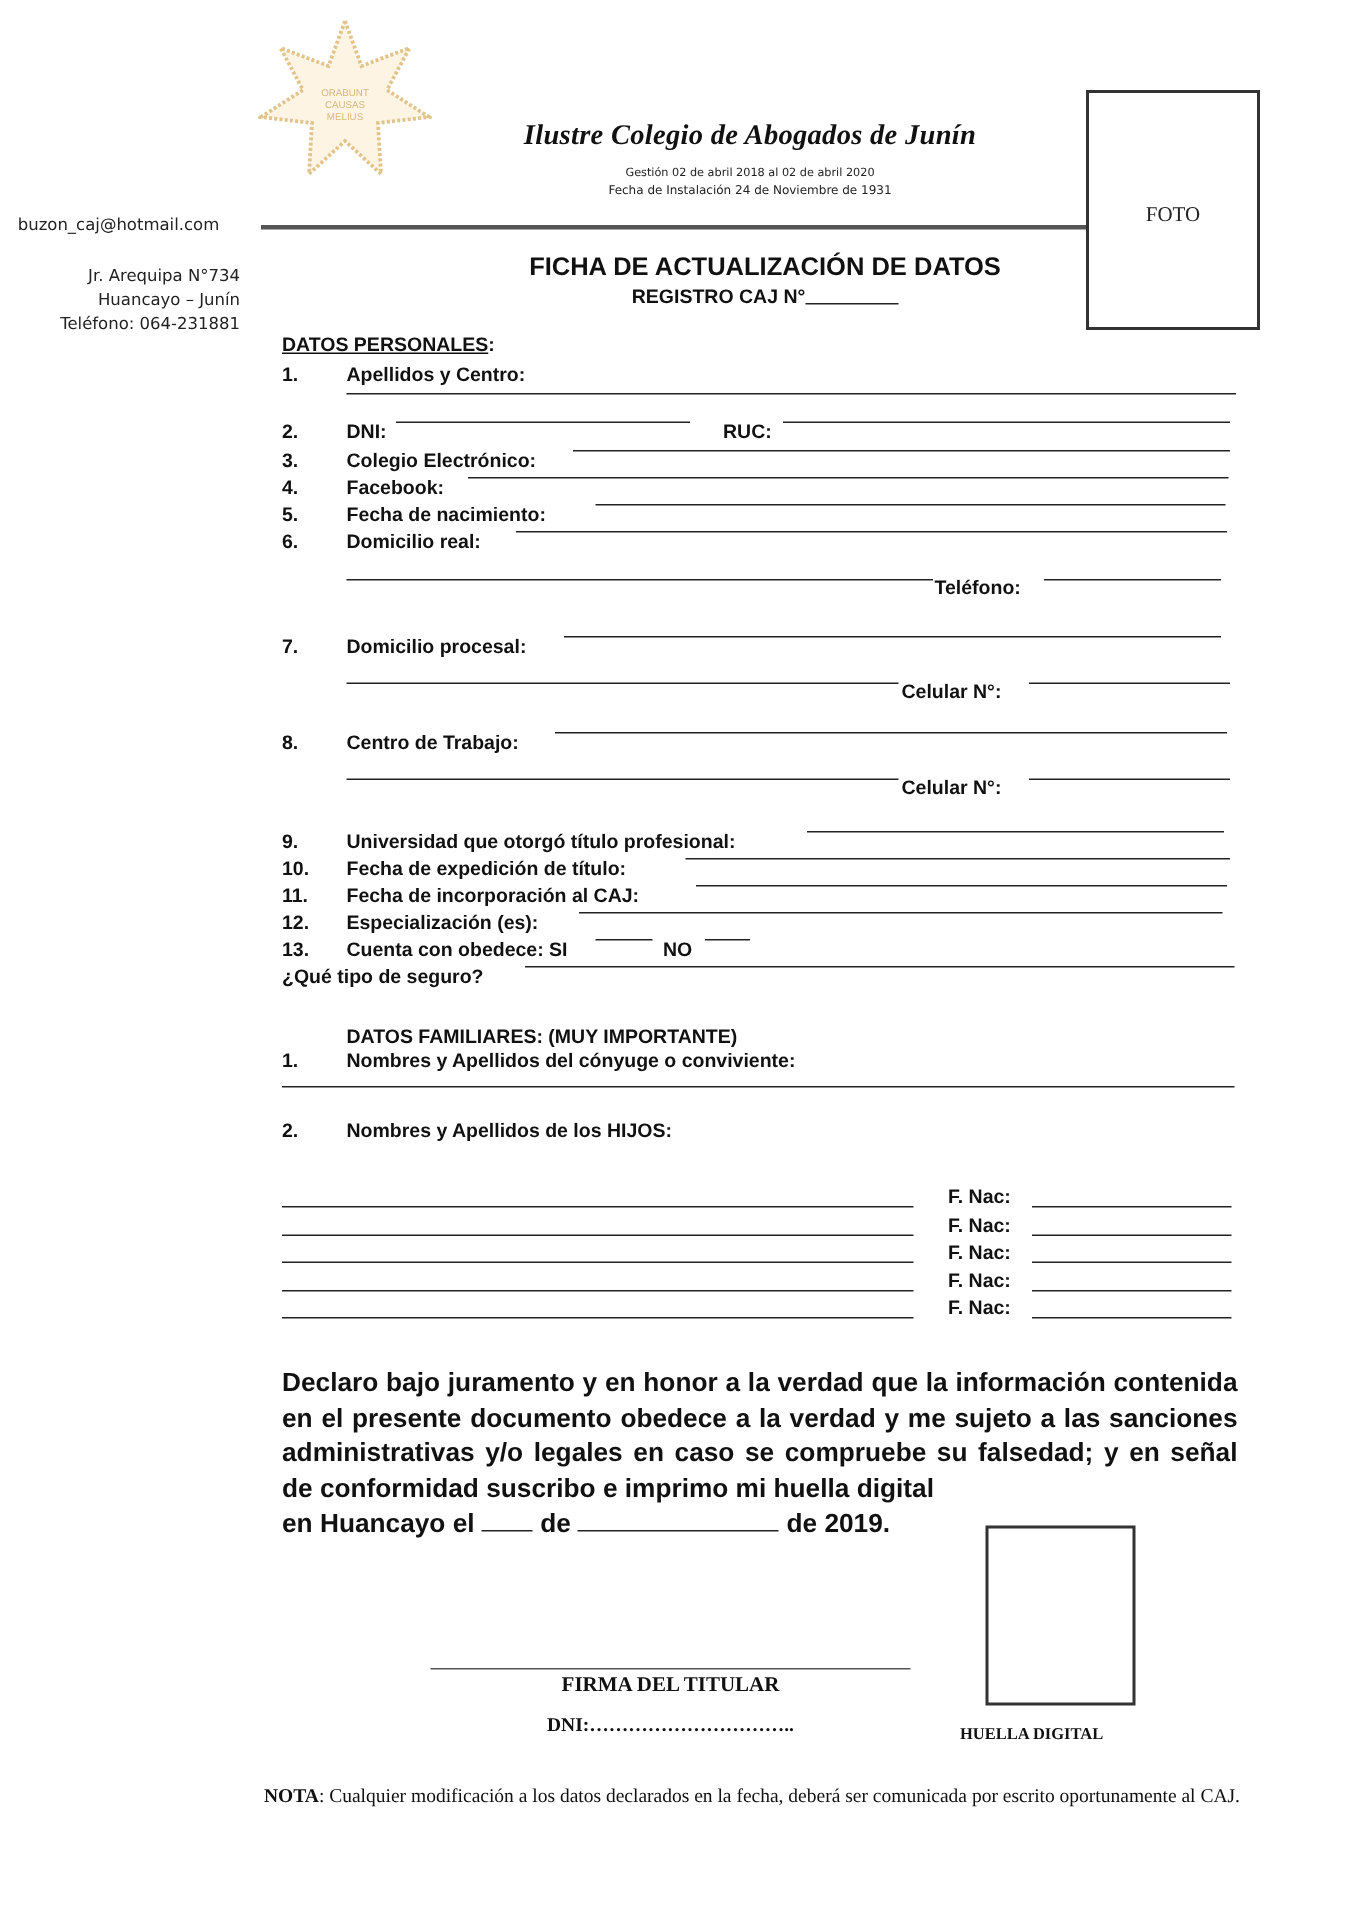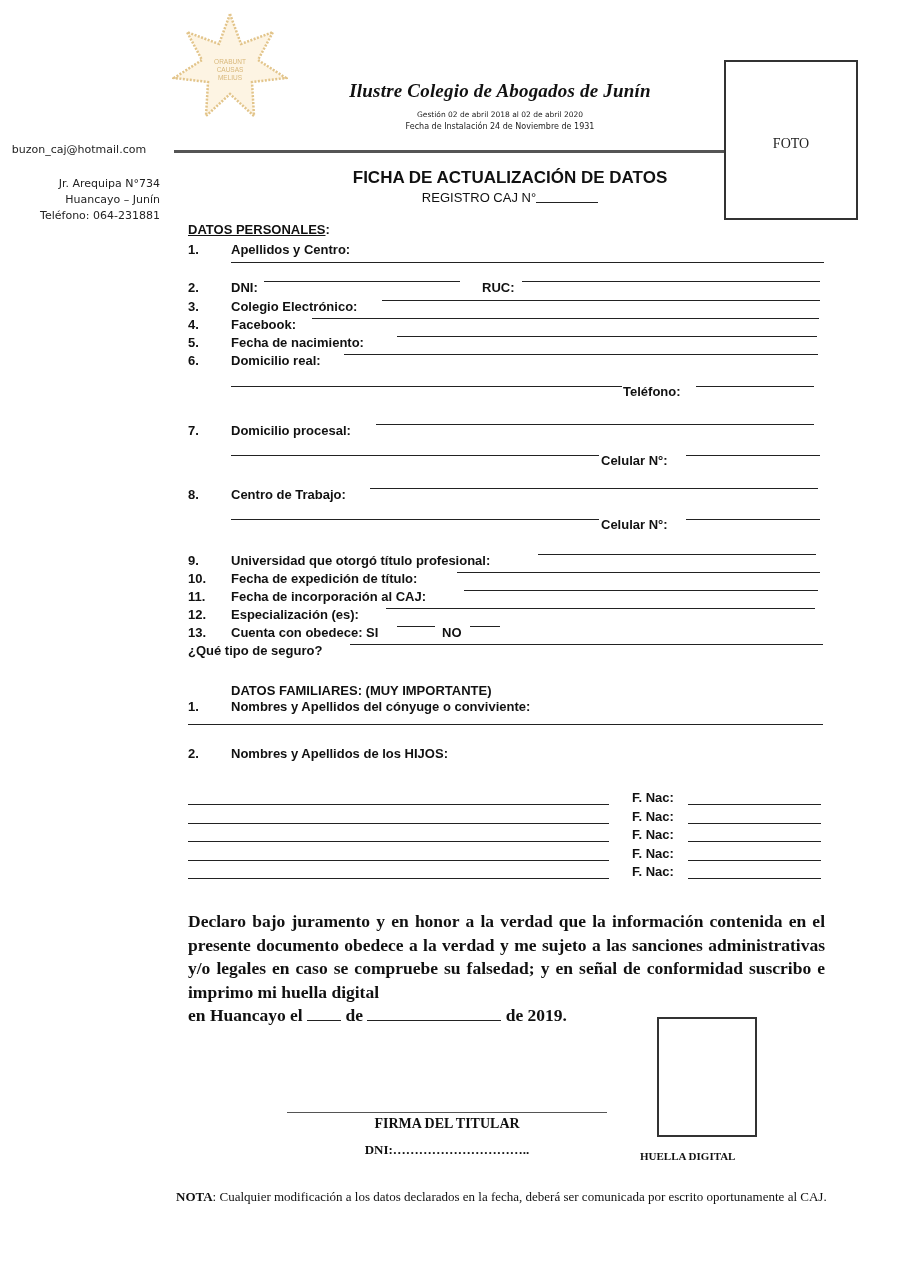--- a/index.html
+++ b/index.html
@@ -4,31 +4,31 @@
 <style>
   html, body { margin: 0; padding: 0; background: #ffffff; }
   body { width: 905px; height: 1280px; position: relative; overflow: hidden; font-family: "Liberation Sans", sans-serif; color: #111; }
   .abs { position: absolute; }
   .seal { left: 172px; top: 12px; width: 116px; height: 108px; }
   .org-name { left: 340px; top: 80px; width: 320px; text-align: center; font-family: "Liberation Serif", serif; font-style: italic; font-weight: bold; font-size: 19px; letter-spacing: 0.2px; }
   .org-sub { left: 340px; width: 320px; text-align: center; font-size: 7.5px; font-family: "DejaVu Sans", sans-serif; color: #222; }
   .contact { left: 0; width: 160px; text-align: right; font-family: "DejaVu Sans", sans-serif; font-size: 11px; color: #222; line-height: 16px; }
   .email { left: 0; top: 143px; width: 158px; text-align: center; font-family: "DejaVu Sans", sans-serif; font-size: 11px; color: #222; }
   .rule { left: 174px; top: 150px; width: 551px; height: 0; border-top: 3px solid #555; }
-  .photo-box { left: 724px; top: 60px; width: 134px; height: 160px; border: 2px solid #333; box-sizing: border-box; }
+  .photo-box { left: 724px; top: 60px; width: 116px; height: 160px; border: 2px solid #333; box-sizing: border-box; }
   .photo-label { position: absolute; left: 0; right: 0; top: 74px; text-align: center; font-family: "Liberation Serif", serif; font-size: 14px; color: #222; }
   .title { left: 300px; top: 168px; width: 420px; text-align: center; font-weight: bold; font-size: 17px; }
-  .subtitle { left: 300px; top: 190px; width: 420px; text-align: center; font-weight: normal; font-size: 13px; }
+  .subtitle { left: 300px; top: 190px; width: 420px; text-align: center; font-weight: bold; font-size: 13px; }
   .section { left: 188px; top: 222px; font-weight: bold; font-size: 13px; }
   .section u { text-decoration: underline; }
   .row { position: absolute; left: 188px; font-weight: bold; font-size: 13px; white-space: nowrap; }
   .num { position: absolute; left: 0; }
   .lbl { position: absolute; left: 43px; }
   .line { position: absolute; border-bottom: 1.5px solid #222; height: 0; }
-  .decl { left: 188px; top: 910px; width: 637px; font-weight: bold; font-size: 17.5px; line-height: 23.5px; text-align: justify; font-family: Liberation Serif, serif; }
+  .decl { left: 188px; top: 910px; width: 637px; font-weight: bold; font-size: 17.5px; line-height: 23.5px; text-align: justify; }
   .decl .blank { display: inline-block; border-bottom: 1.5px solid #222; height: 14px; vertical-align: baseline; }
   .sig-line { left: 287px; top: 1112px; width: 320px; border-top: 1px solid #555; }
   .sig-label { left: 287px; top: 1116px; width: 320px; text-align: center; font-family: "Liberation Serif", serif; font-weight: bold; font-size: 14px; }
   .sig-dni { left: 287px; top: 1142px; width: 320px; text-align: center; font-family: "Liberation Serif", serif; font-weight: bold; font-size: 13px; }
   .print-box { left: 657px; top: 1017px; width: 100px; height: 120px; border: 2px solid #333; box-sizing: border-box; }
   .print-label { left: 640px; top: 1150px; width: 140px; text-align: left; font-family: "Liberation Serif", serif; font-weight: bold; font-size: 11px; }
   .note { left: 176px; top: 1188px; width: 660px; font-family: "Liberation Serif", serif; font-size: 13px; line-height: 17px; }
 </style>
 </head>
 <body>

